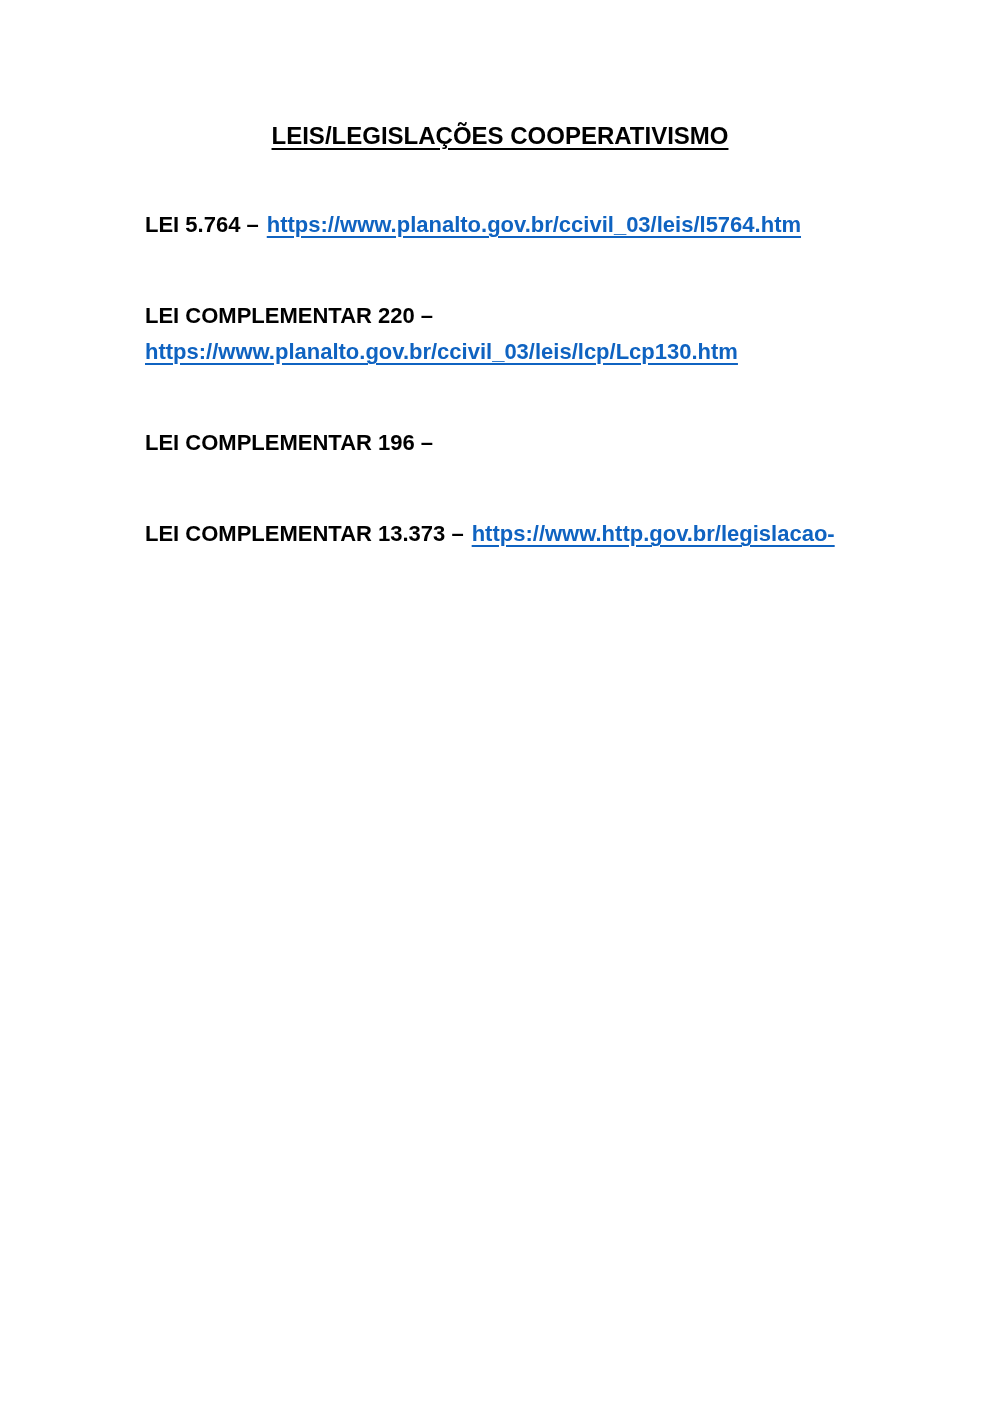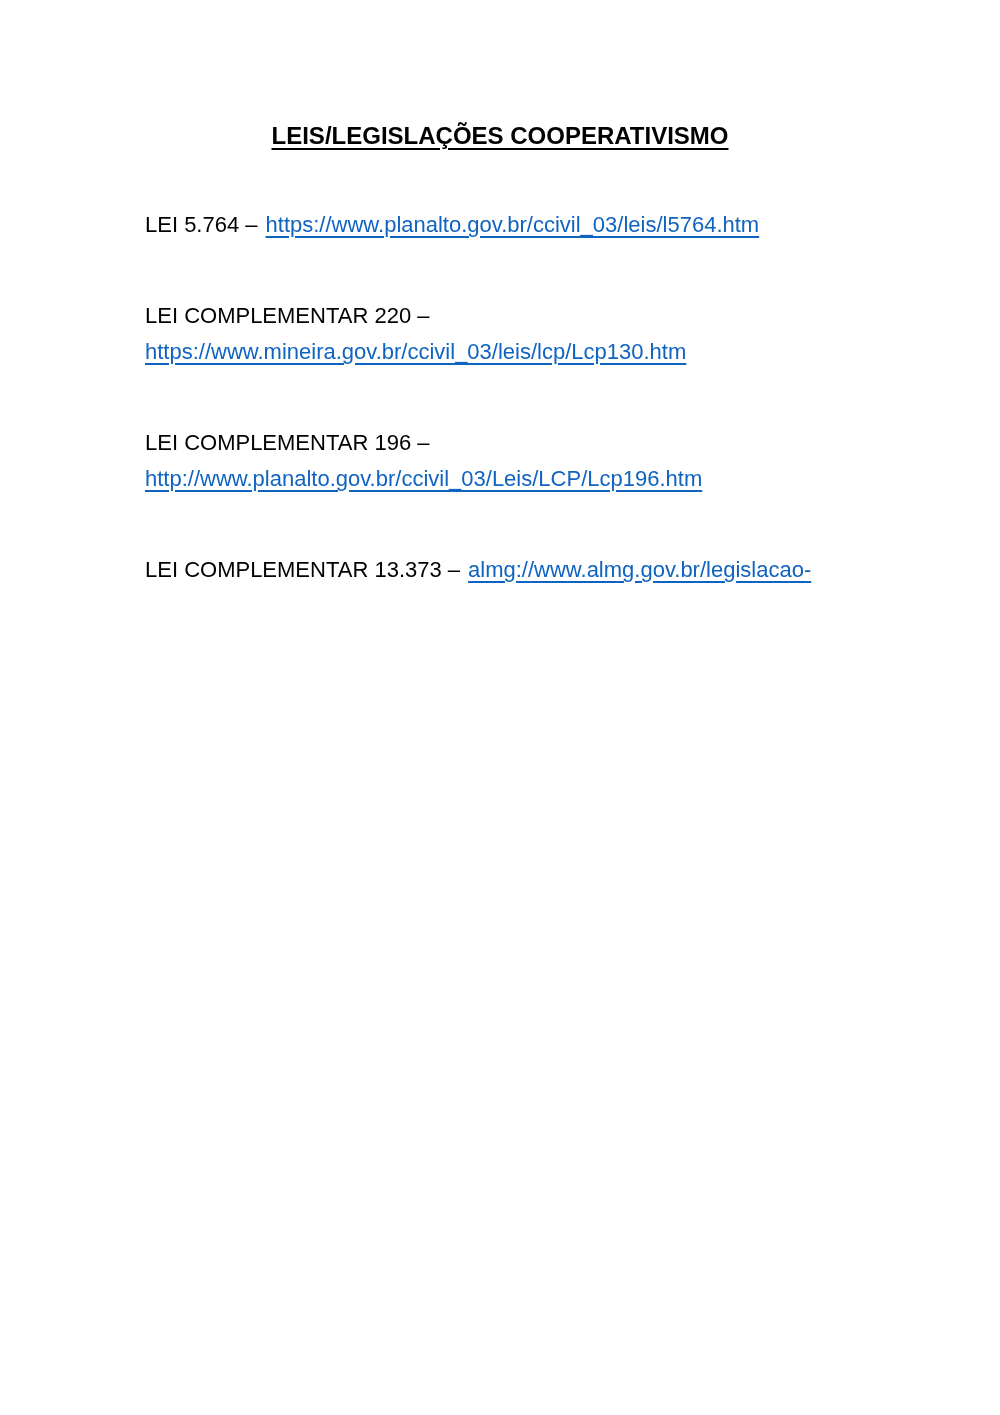--- a/index.html
+++ b/index.html
@@ -29,21 +29,21 @@
     text-align: center;
     text-decoration: underline;
     text-decoration-thickness: 2px;
     text-underline-offset: 4px;
     white-space: nowrap;
   }
   .entry {
     margin: 0 0 55px 0;
     font-size: 22px;
     line-height: 36px;
-    font-weight: normal;
+    font-weight: bold;
     white-space: nowrap;
   }
   .entry .label {
     color: #000000;
     margin-right: 8px;
   }
   .entry .label.block {
     display: block;
     margin-right: 0;
   }
@@ -60,24 +60,24 @@
 
 <div class="page">
 
   <h1 class="title">LEIS/LEGISLAÇÕES COOPERATIVISMO</h1>
 
   <p class="entry">
     <span class="label">LEI 5.764 –</span><a class="link">https://www.planalto.gov.br/ccivil_03/leis/l5764.htm</a>
   </p>
 
   <p class="entry">
-    <span class="label block">LEI COMPLEMENTAR 220 –</span><a class="link">https://www.mineira.gov.br/ccivil_03/leis/lcp/Lcp130.htm</a>
+    <span class="label block">LEI COMPLEMENTAR 220 –</span><a class="link">https://www.planalto.gov.br/ccivil_03/leis/lcp/Lcp130.htm</a>
   </p>
 
   <p class="entry">
-    <span class="label block">LEI COMPLEMENTAR 196 –</span><a class="link">http://www.planalto.gov.br/ccivil_03/Leis/LCP/Lcp196.htm</a>
+    <span class="label block">LEI COMPLEMENTAR 196 –</span>
   </p>
 
   <p class="entry">
-    <span class="label">LEI COMPLEMENTAR 13.373 –</span><a class="link"><span>almg://www.almg.gov.br/legislacao-</span><br><br></a>
+    <span class="label">LEI COMPLEMENTAR 13.373 –</span><a class="link"><span>https://www.http.gov.br/legislacao-</span><br><br></a>
   </p>
 
 </div>
 
 </body></html>

